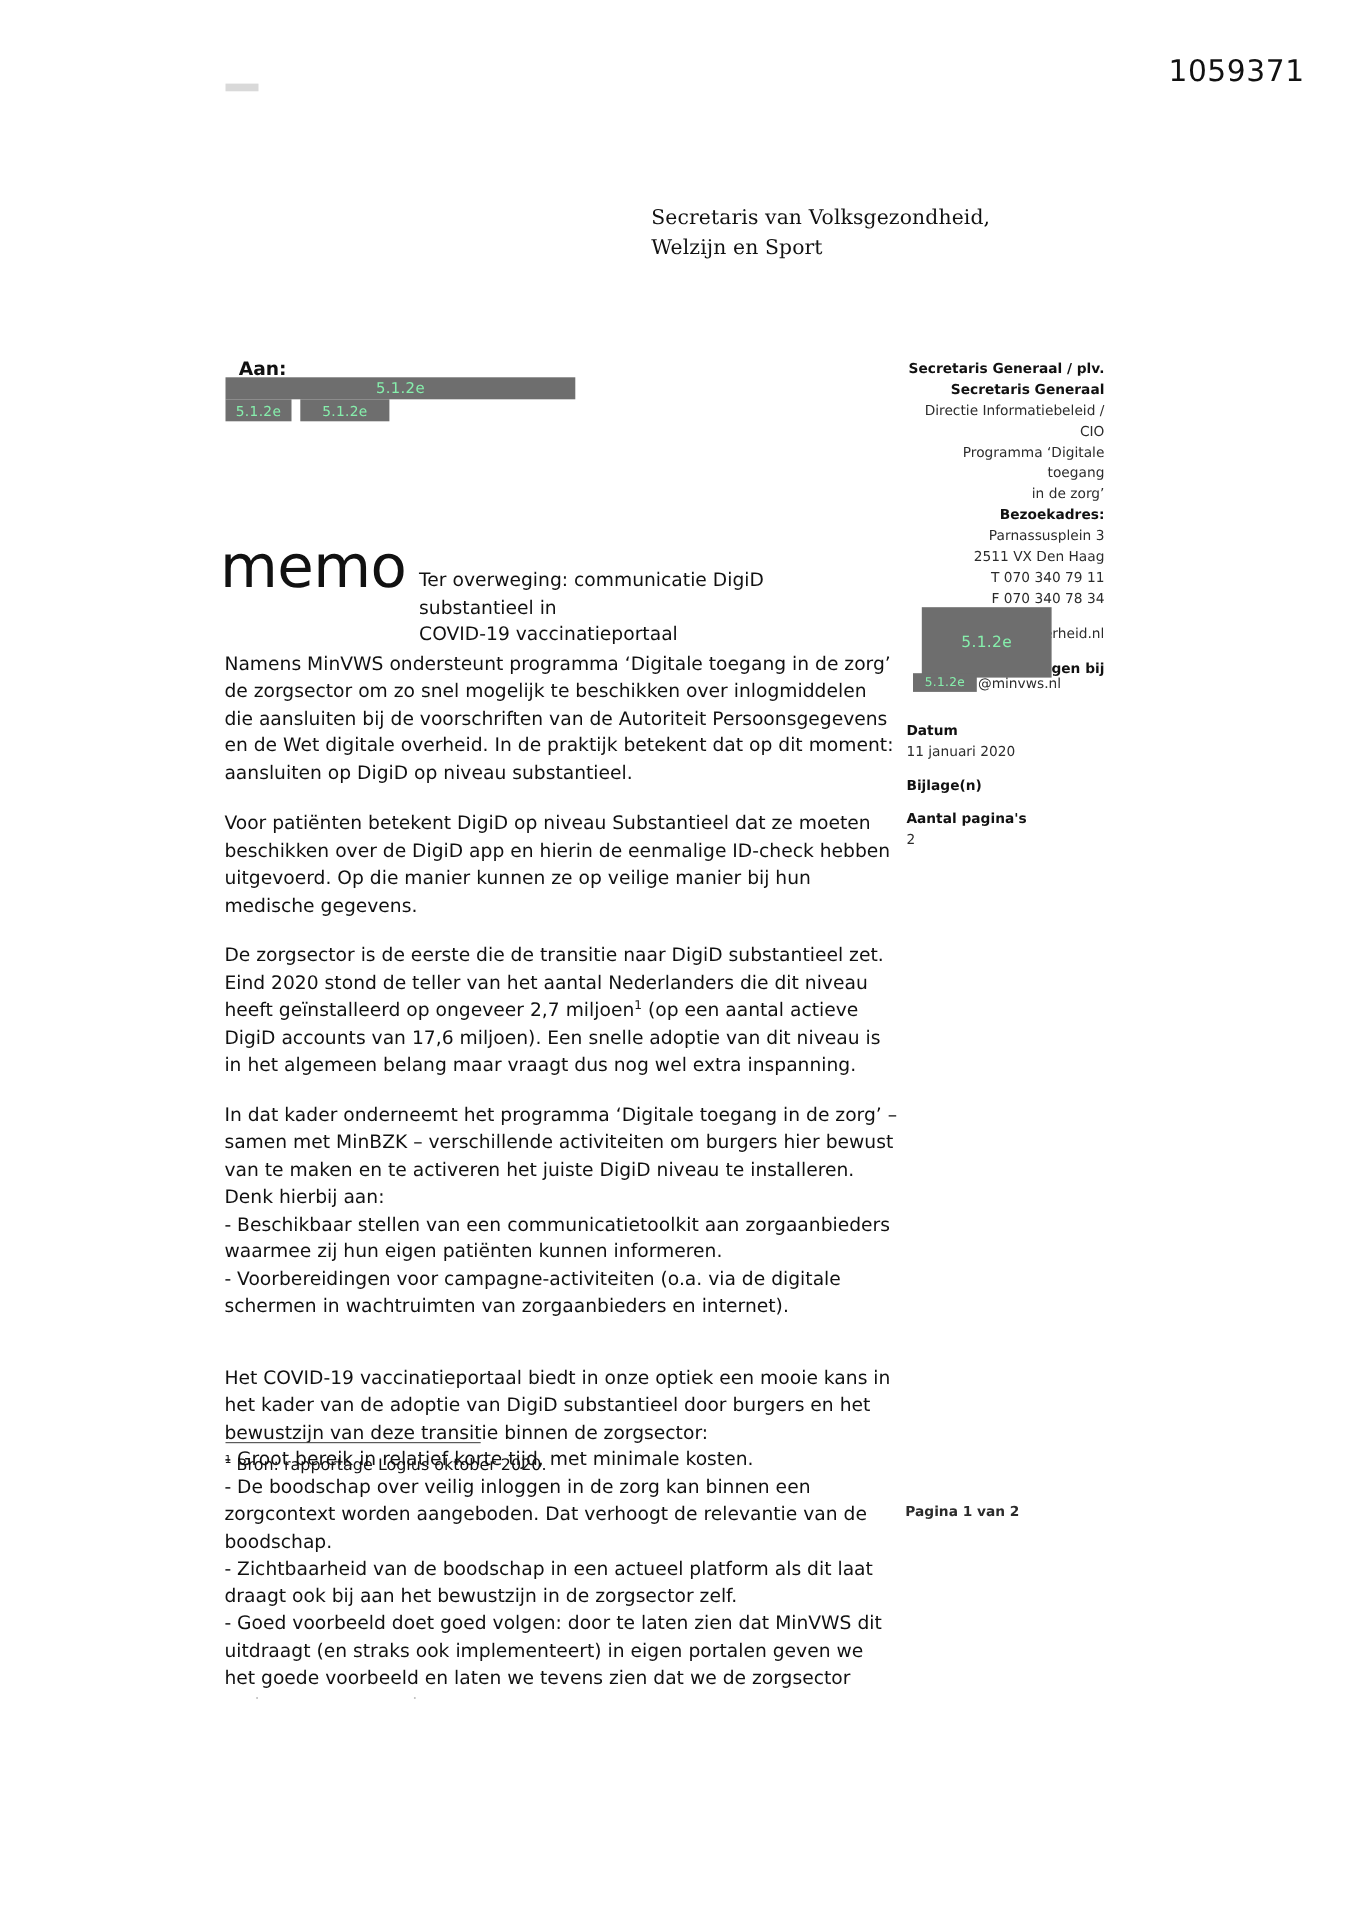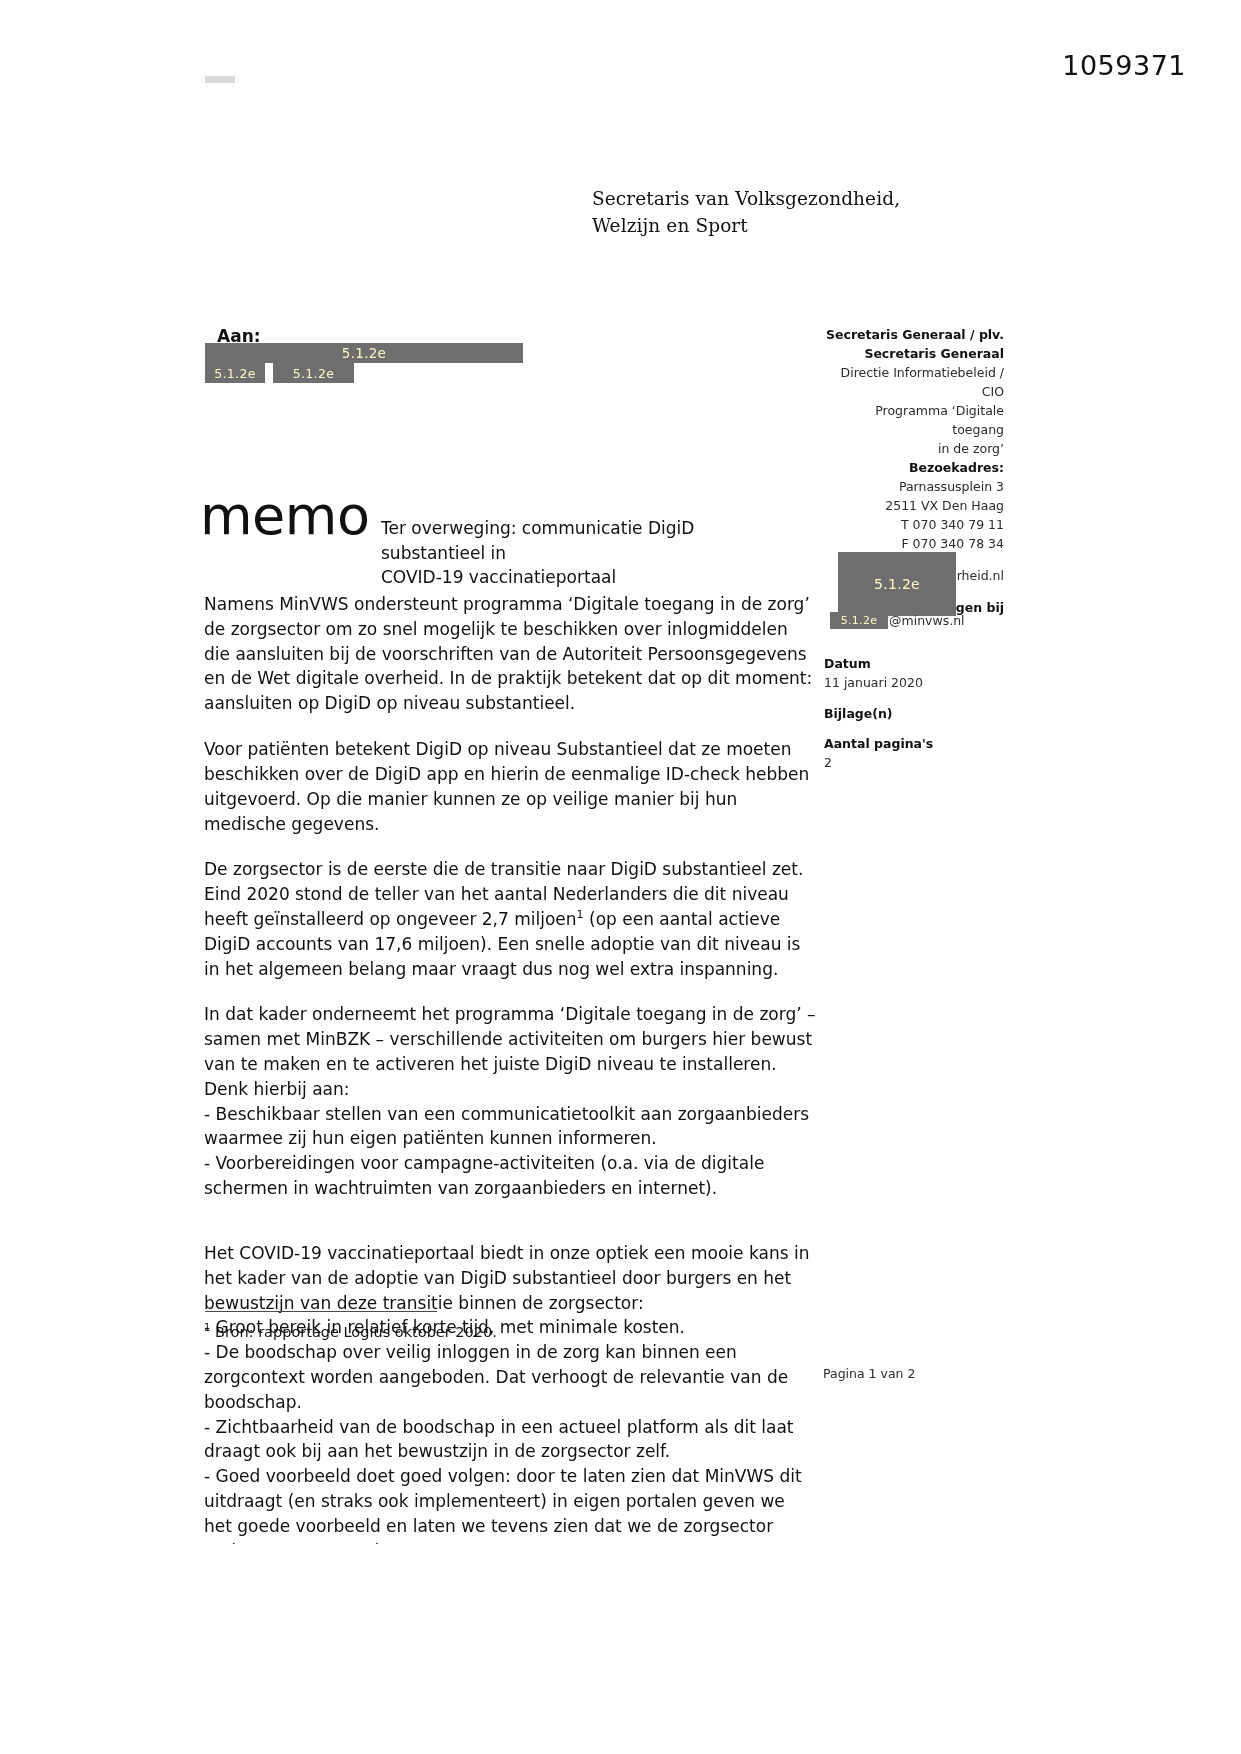--- a/index.html
+++ b/index.html
@@ -57,21 +57,21 @@
     position: absolute;
     top: 326px;
     left: 205px;
     font-size: 17px;
     font-weight: 700;
     color: #111;
     margin-left: 12px;
   }
   .redact {
     background: #6e6e6e;
-    color: #fef9c3;
+    color: #86efac;
     display: flex;
     align-items: center;
     justify-content: center;
     font-size: 13.5px;
     letter-spacing: 0.3px;
     box-sizing: border-box;
   }
   .aan-bar-main {
     position: absolute;
     top: 343px;
@@ -221,20 +221,21 @@
   .sb-meta .group { margin-bottom: 12px; }
   .sb-meta .group:last-child { margin-bottom: 0; }
 
   
   .page-footer {
     position: absolute;
     top: 1366px;
     left: 823px;
     font-size: 12.5px;
     color: #2b2b2b;
+    font-weight: bold;
   }
 </style>
 </head>
 <body>
 
 <div class="page">
 
   <div class="doc-number">1059371</div>
 
   <div class="scan-artifact"></div>

